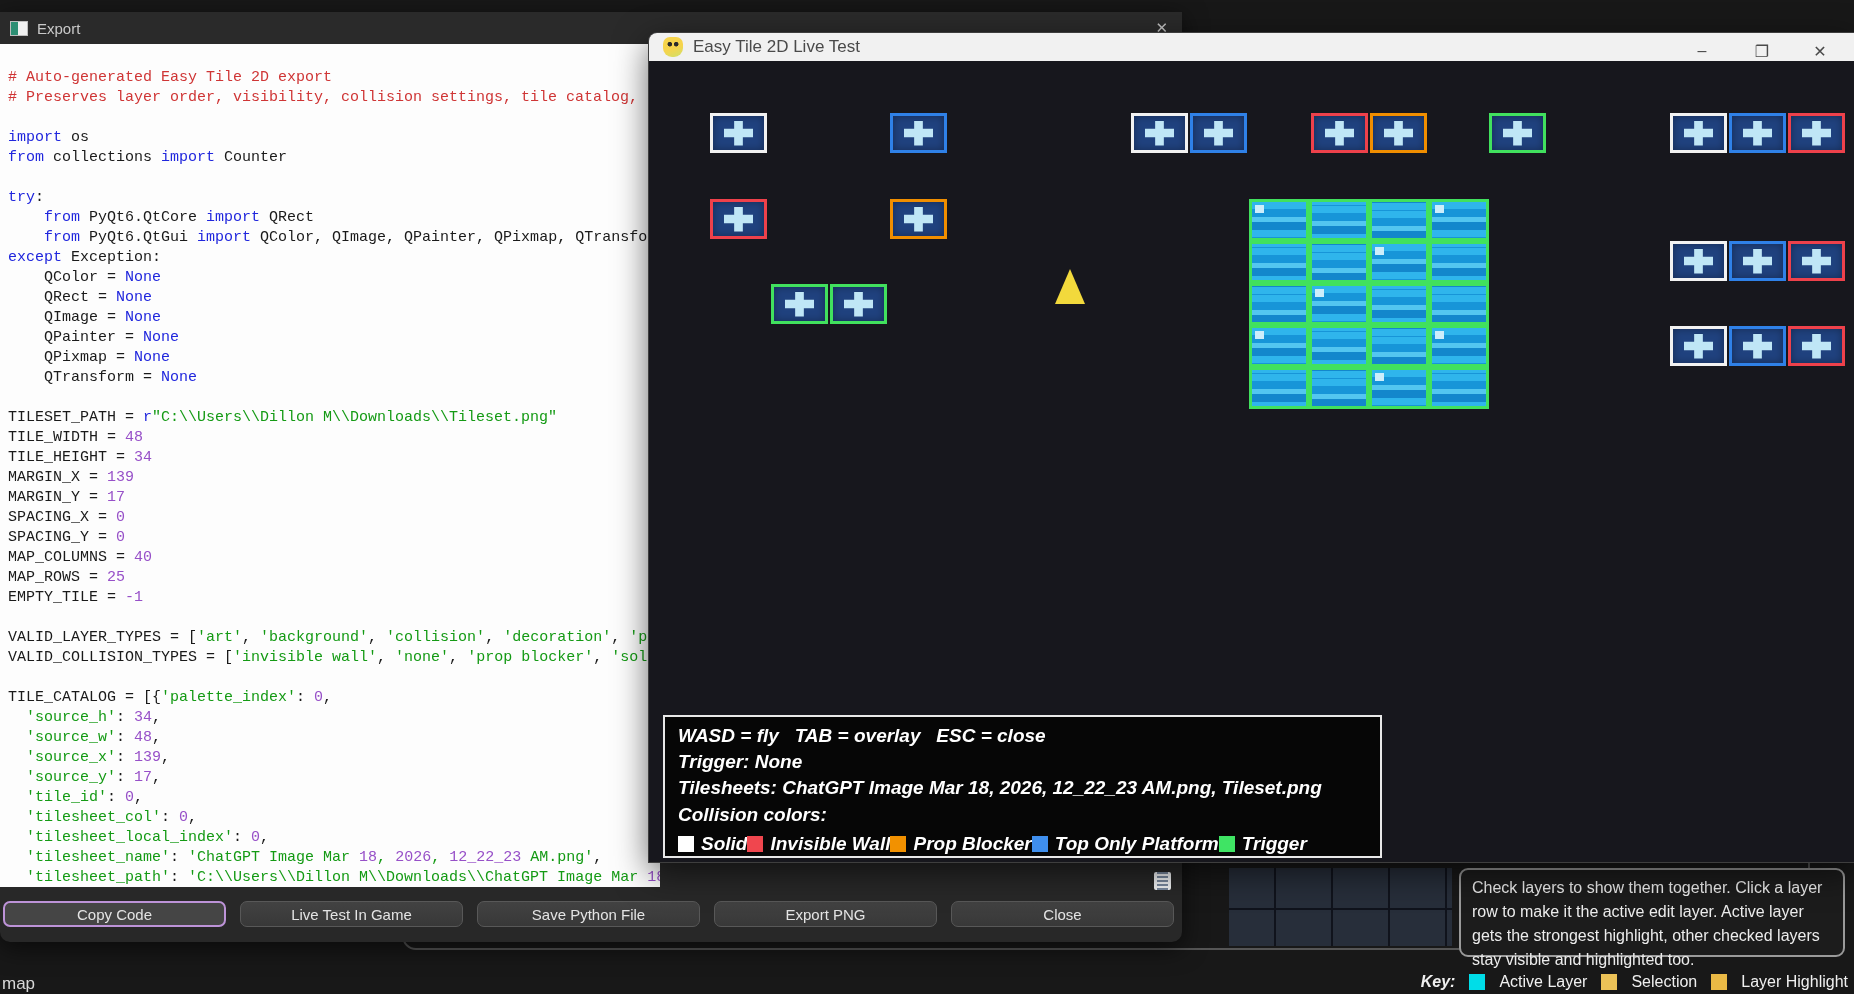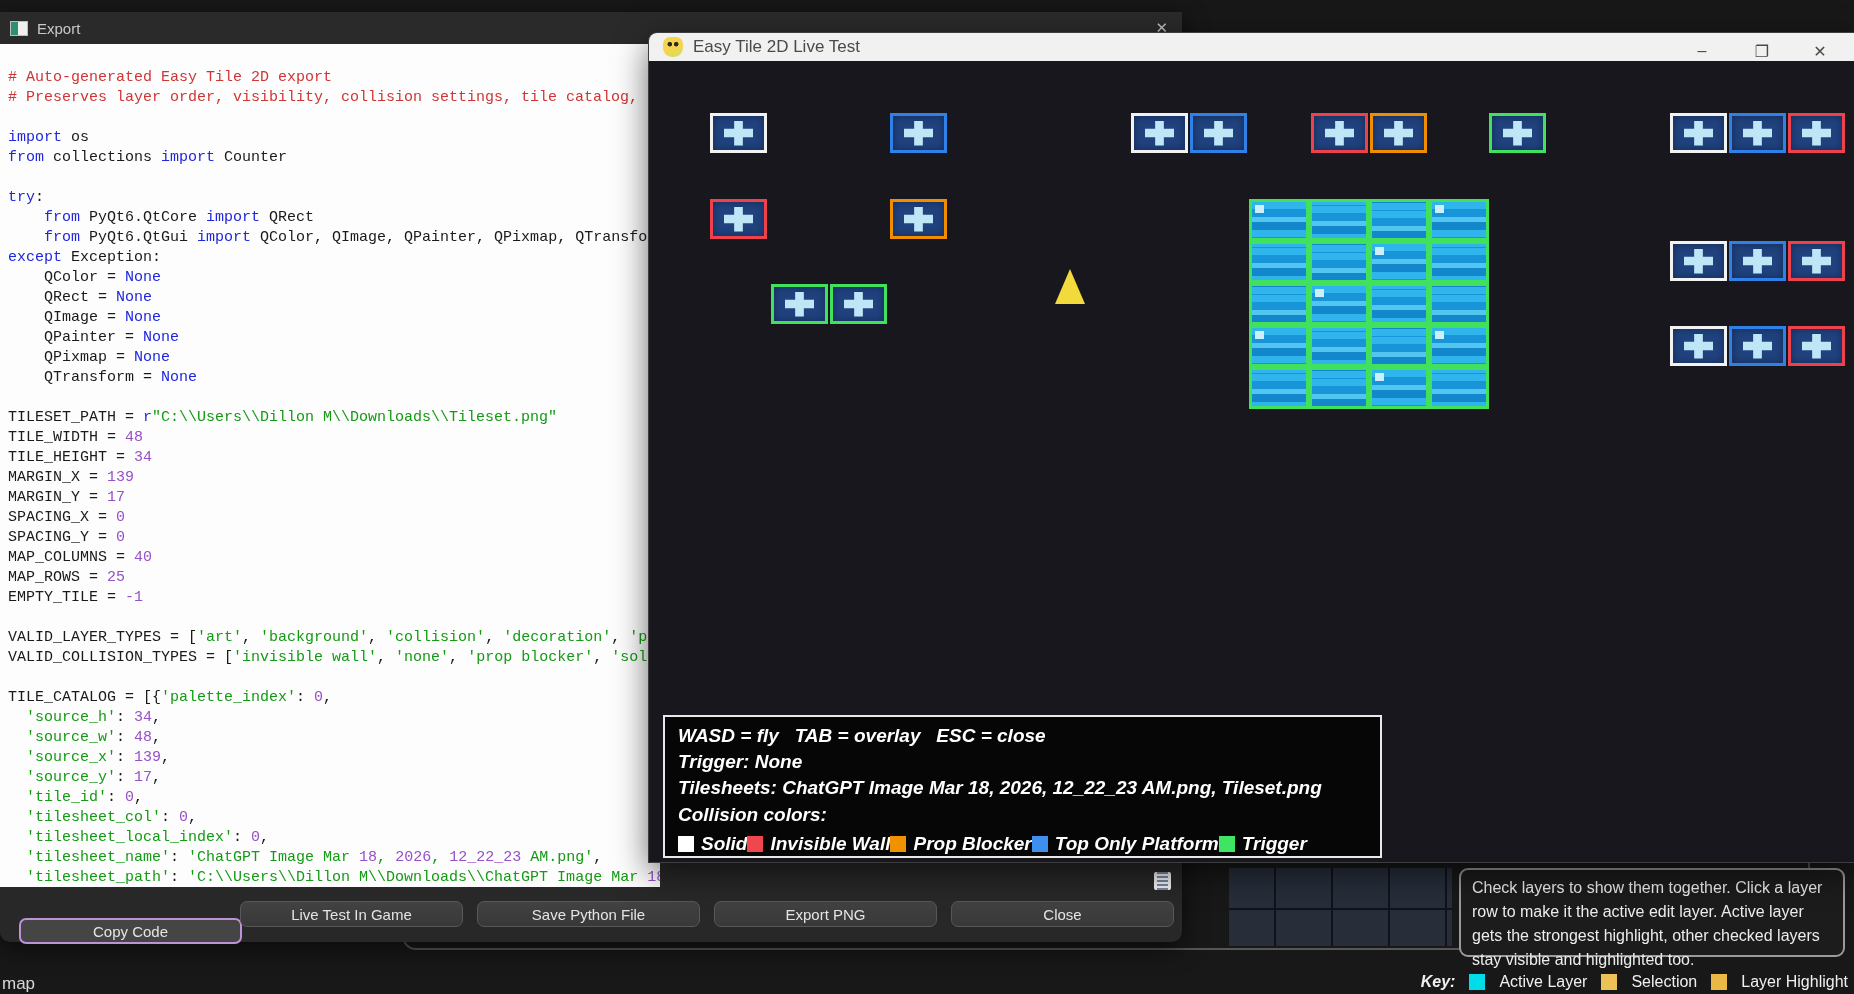--- a/index.html
+++ b/index.html
@@ -165,21 +165,21 @@
         <div class="code-line"><span class="tok-tx">  </span><span class="tok-st">'source_w'</span><span class="tok-tx">: </span><span class="tok-nu">48</span><span class="tok-tx">,</span></div>
         <div class="code-line"><span class="tok-tx">  </span><span class="tok-st">'source_x'</span><span class="tok-tx">: </span><span class="tok-nu">139</span><span class="tok-tx">,</span></div>
         <div class="code-line"><span class="tok-tx">  </span><span class="tok-st">'source_y'</span><span class="tok-tx">: </span><span class="tok-nu">17</span><span class="tok-tx">,</span></div>
         <div class="code-line"><span class="tok-tx">  </span><span class="tok-st">'tile_id'</span><span class="tok-tx">: </span><span class="tok-nu">0</span><span class="tok-tx">,</span></div>
         <div class="code-line"><span class="tok-tx">  </span><span class="tok-st">'tilesheet_col'</span><span class="tok-tx">: </span><span class="tok-nu">0</span><span class="tok-tx">,</span></div>
         <div class="code-line"><span class="tok-tx">  </span><span class="tok-st">'tilesheet_local_index'</span><span class="tok-tx">: </span><span class="tok-nu">0</span><span class="tok-tx">,</span></div>
         <div class="code-line"><span class="tok-tx">  </span><span class="tok-st">'tilesheet_name'</span><span class="tok-tx">: </span><span class="tok-st">'ChatGPT Image Mar </span><span class="tok-nu">18</span><span class="tok-st">, </span><span class="tok-nu">2026</span><span class="tok-st">, </span><span class="tok-nu">12_22_23</span><span class="tok-st"> AM.png'</span><span class="tok-tx">,</span></div>
         <div class="code-line"><span class="tok-tx">  </span><span class="tok-st">'tilesheet_path'</span><span class="tok-tx">: </span><span class="tok-st">'C:\\Users\\Dillon M\\Downloads\\ChatGPT Image Mar </span><span class="tok-nu">18</span></div>
       </div>
     <div class="export-button-row">
-        <div class="ebtn primary" style="left: 19px; margin-top: 17px;">Copy Code</div>
+        <div class="ebtn primary" style="left: 3px;">Copy Code</div>
         <div class="ebtn" style="left: 240px;">Live Test In Game</div>
         <div class="ebtn" style="left: 477px;">Save Python File</div>
         <div class="ebtn" style="left: 714px;">Export PNG</div>
         <div class="ebtn" style="left: 951px;">Close</div>
       </div>
     <div class="scroll-grip"></div>
   </div>
 
   <div class="live-window">
     <div class="live-titlebar">

